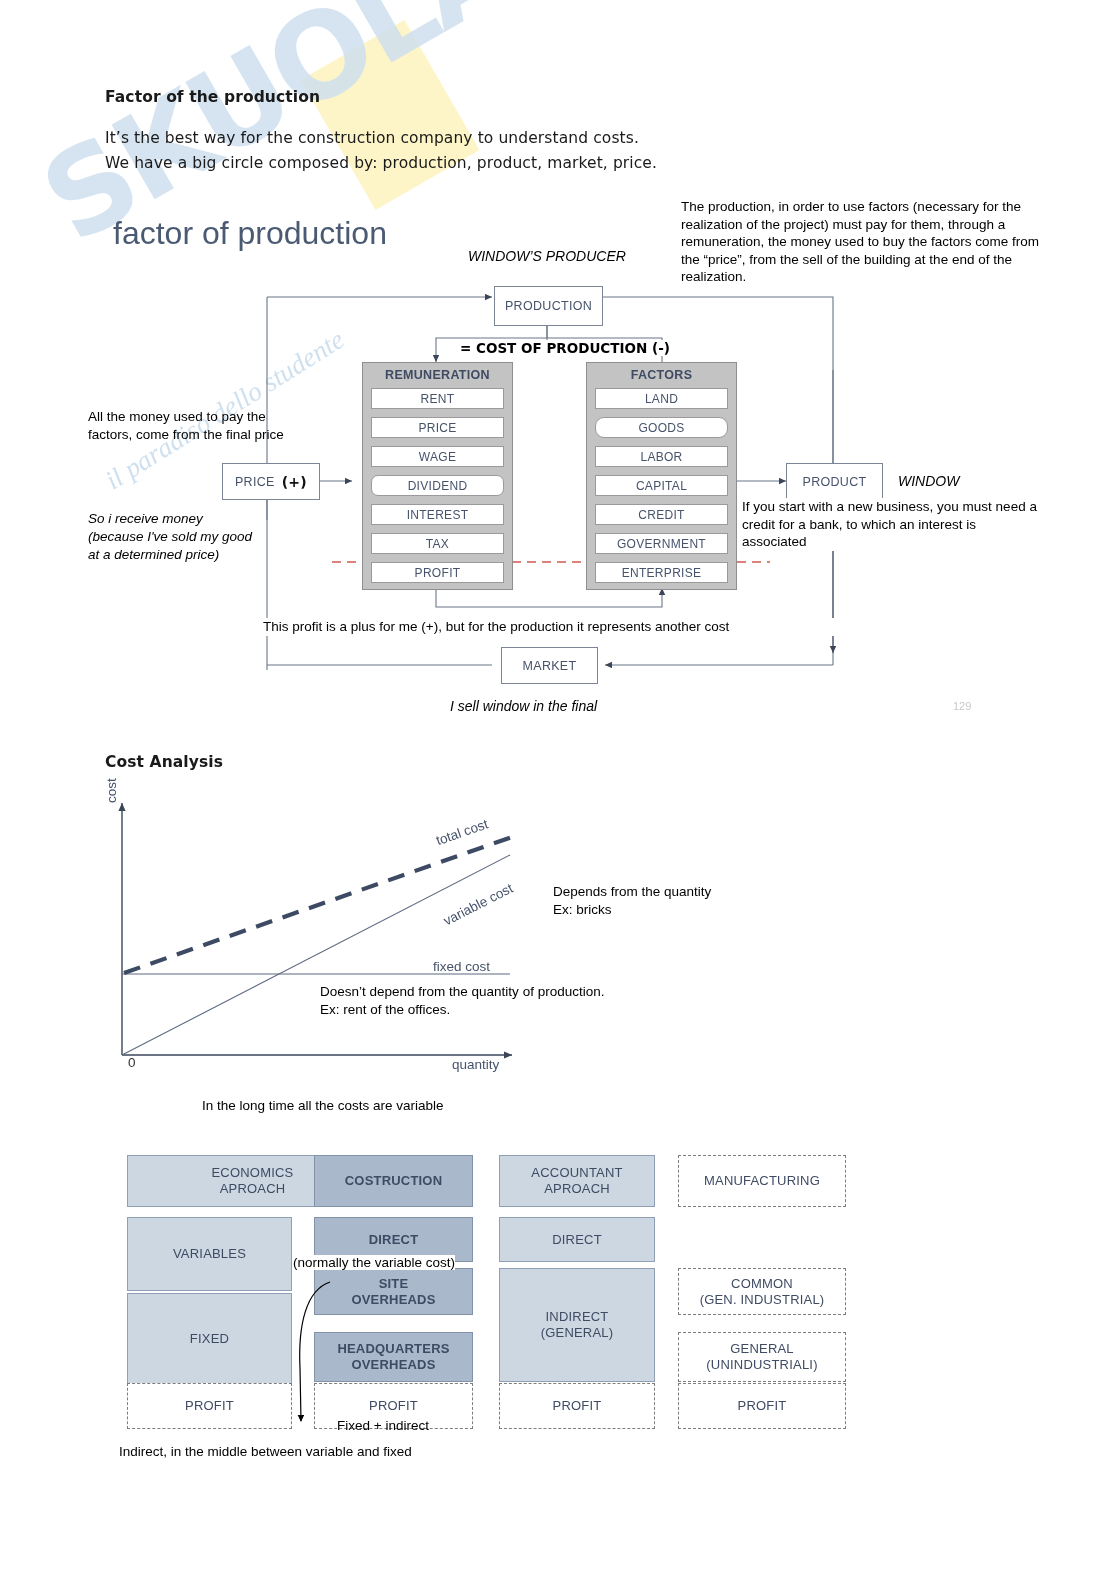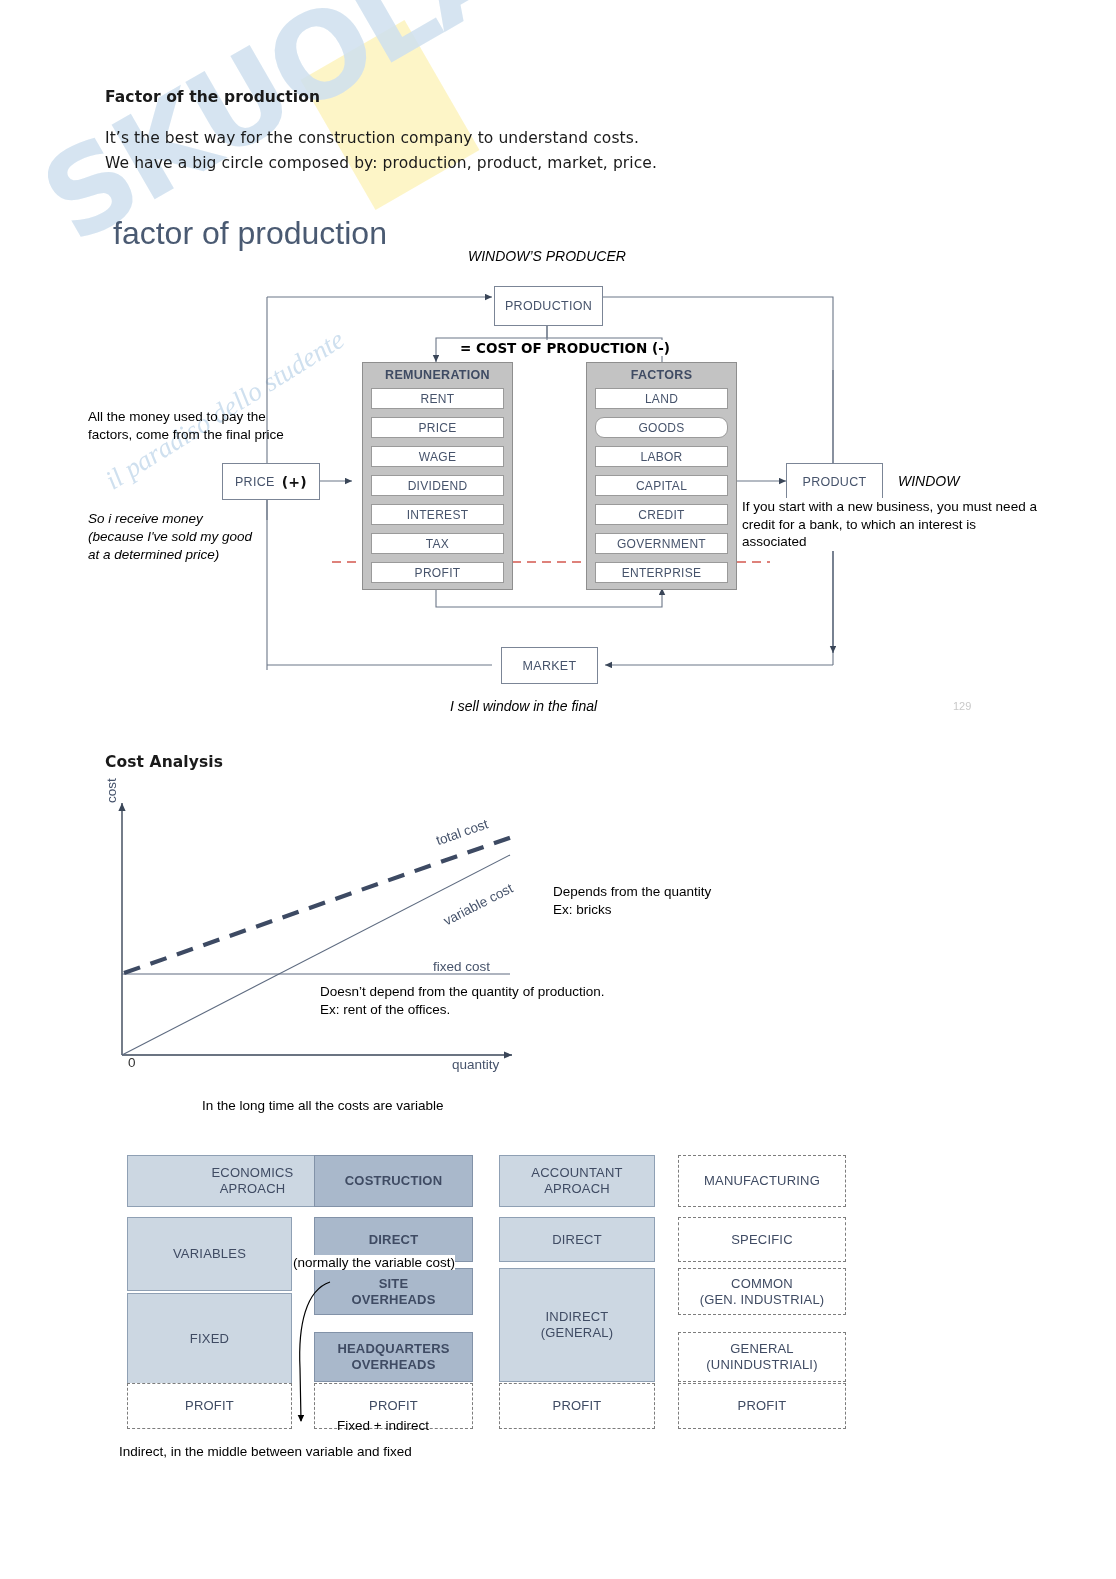--- a/index.html
+++ b/index.html
@@ -79,20 +79,21 @@
 <div class="abs h-bold" style="left:105px;top:88px;z-index:3;">Factor of the production</div>
 <div class="abs p-body" style="left:105px;top:126px;z-index:3;">It’s the best way for the construction company to understand costs.</div>
 <div class="abs p-body" style="left:105px;top:151px;z-index:3;">We have a big circle composed by: production, product, market, price.</div>
 
 <div id="slide1">
 
   <div class="slide-title">factor of production</div>
 
   <div class="abs ann ann-i" style="left:468px;top:58px;font-size:14px;">WINDOW’S PRODUCER</div>
 
+  <div class="abs ann" style="left:681px;top:8px;width:362px;">The production, in order to use factors (necessary for the realization of the project) must pay for them, through a remuneration, the money used to buy the factors come from the “price”, from the sell of the building at the end of the realization.</div>
 
   <svg class="abs" style="left:0;top:0;" width="1116" height="540">
     <defs>
       <marker id="ah" markerWidth="8" markerHeight="8" refX="7" refY="3.2" orient="auto" markerUnits="userSpaceOnUse">
         <path d="M0,0 L7,3.2 L0,6.4 z" fill="#3a4658"></path>
       </marker>
     </defs>
     <g stroke="#6b7687" stroke-width="1.1" fill="none">
 
       <path d="M267,107 L267,480"></path>
@@ -126,21 +127,21 @@
 
   <div class="nodebox" style="left:494px;top:96px;width:107px;height:38px;">PRODUCTION</div>
 
   <div class="costlabel" style="left:456px;top:150px;">= COST OF PRODUCTION (-)</div>
 
   <div class="panel" style="left:362px;top:172px;width:149px;height:226px;">
     <div class="panel-hd">REMUNERATION</div>
     <div class="cell" style="top:25px;">RENT</div>
     <div class="cell" style="top:54px;">PRICE</div>
     <div class="cell" style="top:83px;">WAGE</div>
-    <div class="cell" style="top:112px;">DIVIDEND</div>
+    <div class="cell" style="top:112px;border-radius:7px;">DIVIDEND</div>
     <div class="cell" style="top:141px;">INTEREST</div>
     <div class="cell" style="top:170px;">TAX</div>
     <div class="cell" style="top:199px;">PROFIT</div>
   </div>
 
   <div class="panel" style="left:586px;top:172px;width:149px;height:226px;">
     <div class="panel-hd">FACTORS</div>
     <div class="cell" style="top:25px;">LAND</div>
     <div class="cell" style="top:54px;border-radius:9px;">GOODS</div>
     <div class="cell" style="top:83px;">LABOR</div>
@@ -158,20 +159,21 @@
   <div class="nodebox" style="left:786px;top:273px;width:95px;height:35px;">PRODUCT</div>
   <div class="abs ann ann-i" style="left:898px;top:283px;font-size:14px;">WINDOW</div>
 
   <div class="nodebox" style="left:501px;top:457px;width:95px;height:35px;">MARKET</div>
 
   <div class="abs ann" style="left:88px;top:218px;width:212px;">All the money used to pay the factors, come from the final price</div>
   <div class="abs ann ann-i" style="left:88px;top:320px;width:172px;line-height:18px;">So i receive money (because I've sold my good at a determined price)</div>
 
   <div class="abs ann" style="left:742px;top:308px;width:300px;background:#fff;">If you start with a new business, you must need a credit for a bank, to which an interest is associated</div>
 
+  <div class="abs ann" style="left:263px;top:428px;width:600px;background:#fff;font-size:13.5px;">This profit is a plus for me (+), but for the production it represents another cost</div>
 
   <div class="abs ann ann-i" style="left:450px;top:508px;font-size:14px;">I sell window in the final</div>
 
   <div class="pagenum" style="left:953px;top:510px;">129</div>
 </div>
 
 <div id="slide2">
   <div class="abs h-bold" style="left:105px;top:8px;">Cost Analysis</div>
 
   <svg class="abs" style="left:0;top:0;" width="1116" height="380">
@@ -246,23 +248,20 @@
     </div>
   <div class="mbox m-l" style="left:499px;top:128px;width:154px;height:112px;">
       <span>INDIRECT<br>(GENERAL)</span>
     </div>
   <div class="mbox m-dash" style="left:499px;top:243px;width:154px;height:44px;">
       <span>PROFIT</span>
     </div>
 
   <div class="mbox m-dash" style="left:678px;top:15px;width:166px;height:50px;">
       <span>MANUFACTURING</span>
-    </div>
-  <div class="mbox m-dash" style="left:678px;top:77px;width:166px;height:43px;">
-      <span>SPECIFIC</span>
     </div>
   <div class="mbox m-dash" style="left:678px;top:128px;width:166px;height:45px;">
       <span>COMMON<br>(GEN. INDUSTRIAL)</span>
     </div>
   <div class="mbox m-dash" style="left:678px;top:192px;width:166px;height:48px;">
       <span>GENERAL<br>(UNINDUSTRIALI)</span>
     </div>
   <div class="mbox m-dash" style="left:678px;top:243px;width:166px;height:44px;">
       <span>PROFIT</span>
     </div>

